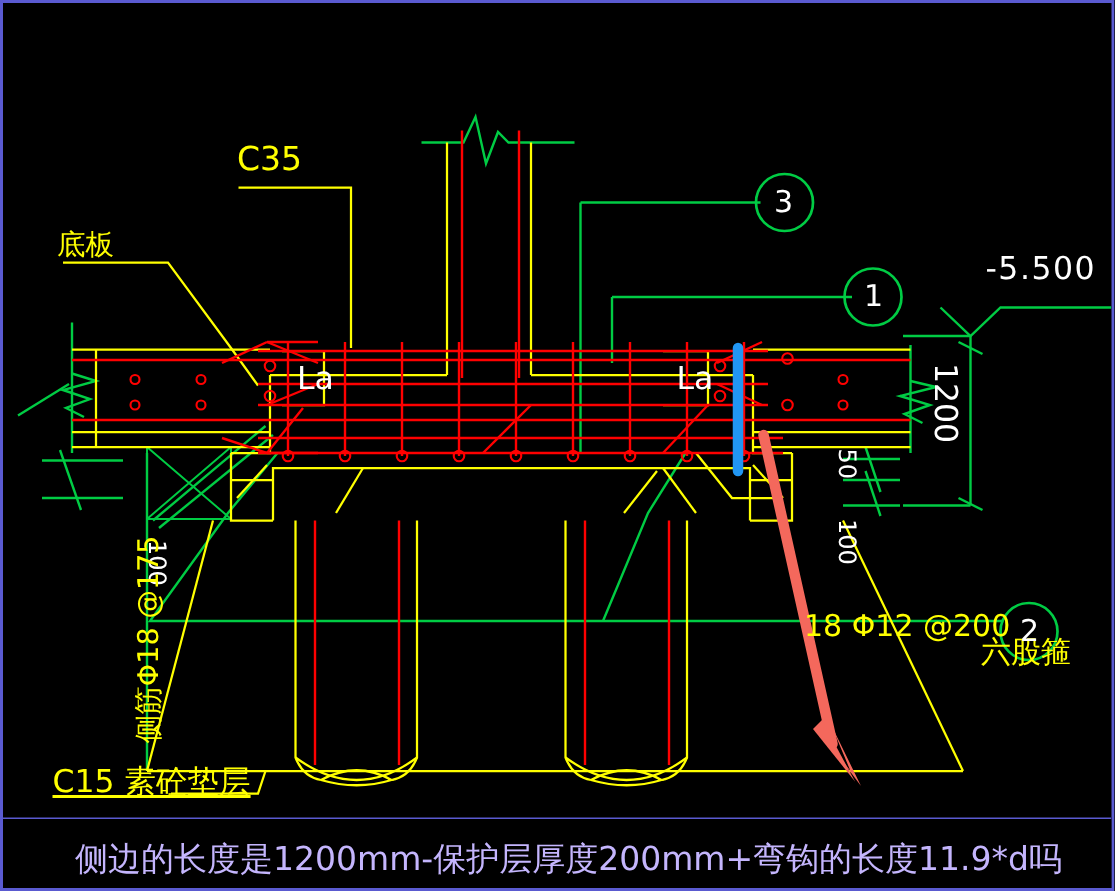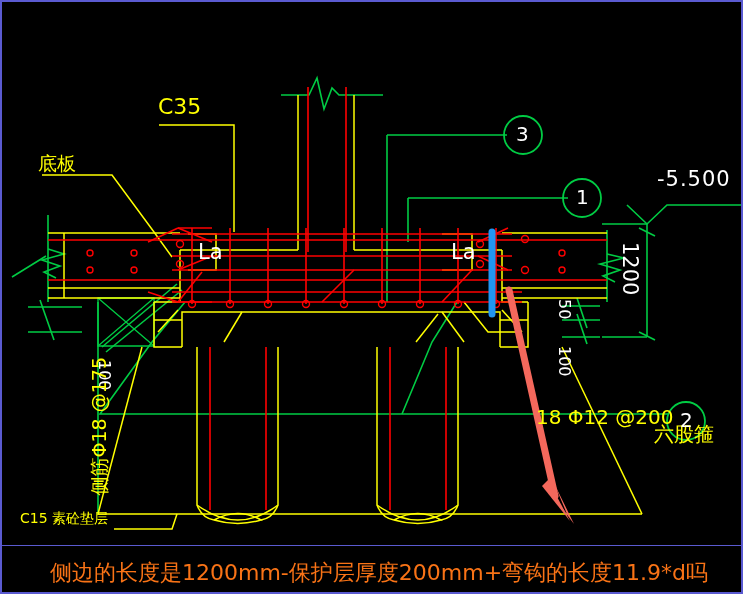--- a/index.html
+++ b/index.html
@@ -17,21 +17,21 @@
   .yellow{color:#ffff00;}
   .white{color:#ffffff;}
   .vert{transform-origin:0 0;}
   #bottom-bar{
     position:absolute;left:0;bottom:0;width:739px;height:46px;
     border-top:1px solid #5a5ad0;
     background:#000;
   }
   #bottom-text{
     position:absolute;left:48px;top:556px;
-    font-size:22px;color:#f97316;white-space:nowrap;
+    font-size:22px;color:#c4b5fd;white-space:nowrap;
     font-family:"DejaVu Sans", sans-serif;
   }
   .cn{font-family:"DejaVu Sans", sans-serif;}
 </style>
 </head>
 <body>
 
 <div id="root">
 
   <svg id="cad" viewBox="0 0 739 590">
@@ -253,18 +253,18 @@
   <div class="lbl white vert" style="left:570px;top:344px;font-size:16px;transform:rotate(90deg);">100</div>
 
   <div class="lbl white vert" style="left:110px;top:358px;font-size:16px;transform:rotate(90deg);">100</div>
 
   <div class="lbl white" style="left:196px;top:240px;font-size:21px;">La</div>
 
   <div class="lbl white" style="left:449px;top:240px;font-size:21px;">La</div>
 
   <div class="lbl yellow cn vert" style="left:88px;top:355px;font-size:19px;transform:rotate(-90deg) translate(-100%,0);transform-origin:0 0;">侧筋Φ18 @175</div>
 
-  <div class="lbl yellow cn" style="left:18px;top:509px;font-size:14px;">C15 素砼垫层</div>
+  <div class="lbl yellow cn" style="left:33px;top:509px;font-size:21px;text-decoration:underline;">C15 素砼垫层</div>
 
   <div id="bottom-bar"></div>
   <div id="bottom-text" class="cn">侧边的长度是1200mm-保护层厚度200mm+弯钩的长度11.9*d吗</div>
 
 </div>
 
 </body></html>

